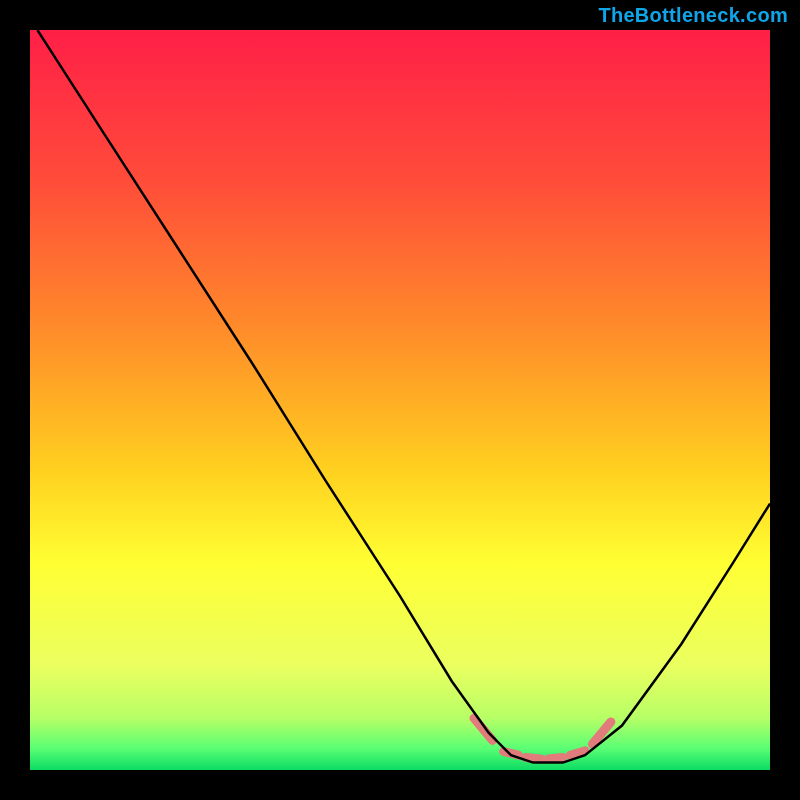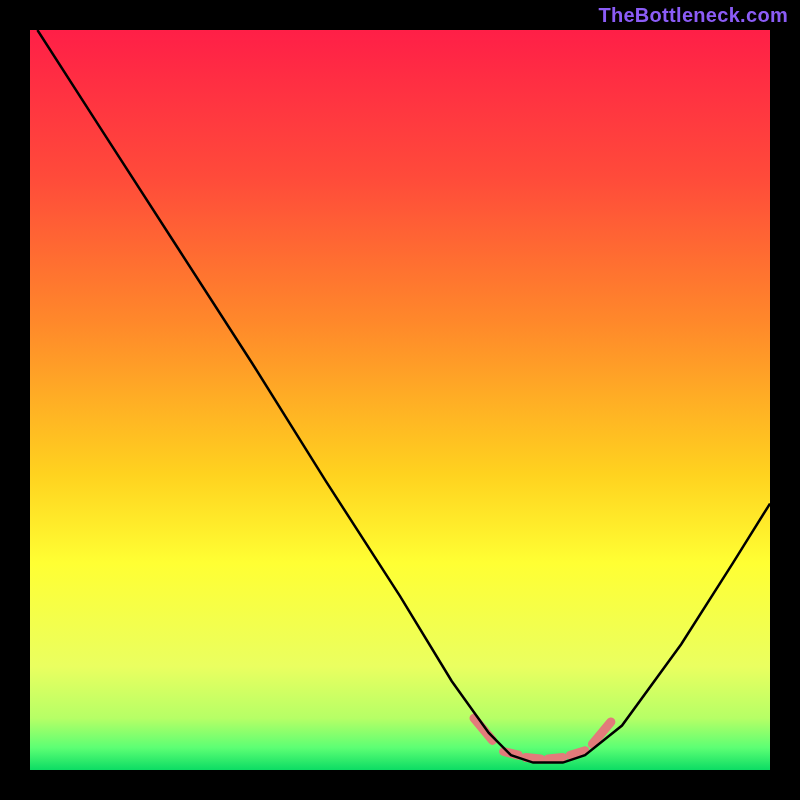--- a/index.html
+++ b/index.html
@@ -14,21 +14,21 @@
   }
   .frame {
     position: absolute;
     inset: 0;
     background: #000;
   }
   .attribution {
     position: absolute;
     top: 4px;
     right: 12px;
-    color: #8b5cf6;
+    color: #0ea5e9;
     font-size: 20px;
     font-weight: 600;
     letter-spacing: 0.3px;
   }
   .plot-wrap {
     position: absolute;
     left: 30px;
     top: 30px;
     width: 740px;
     height: 740px;

